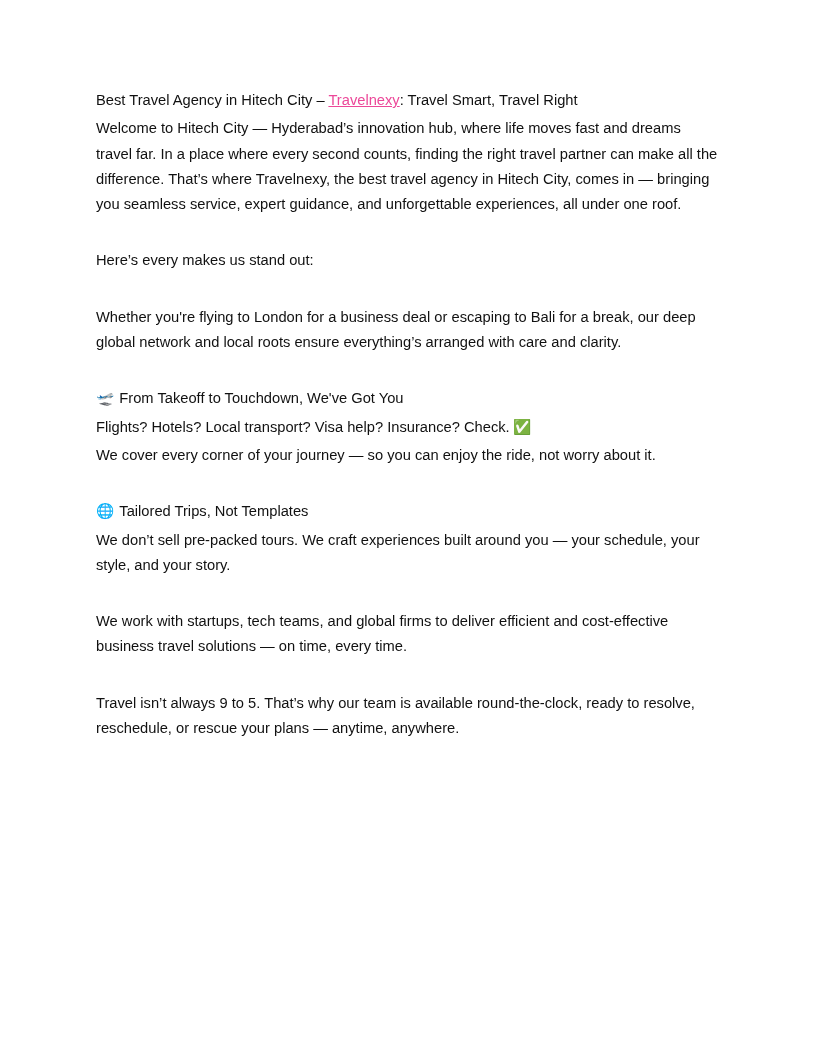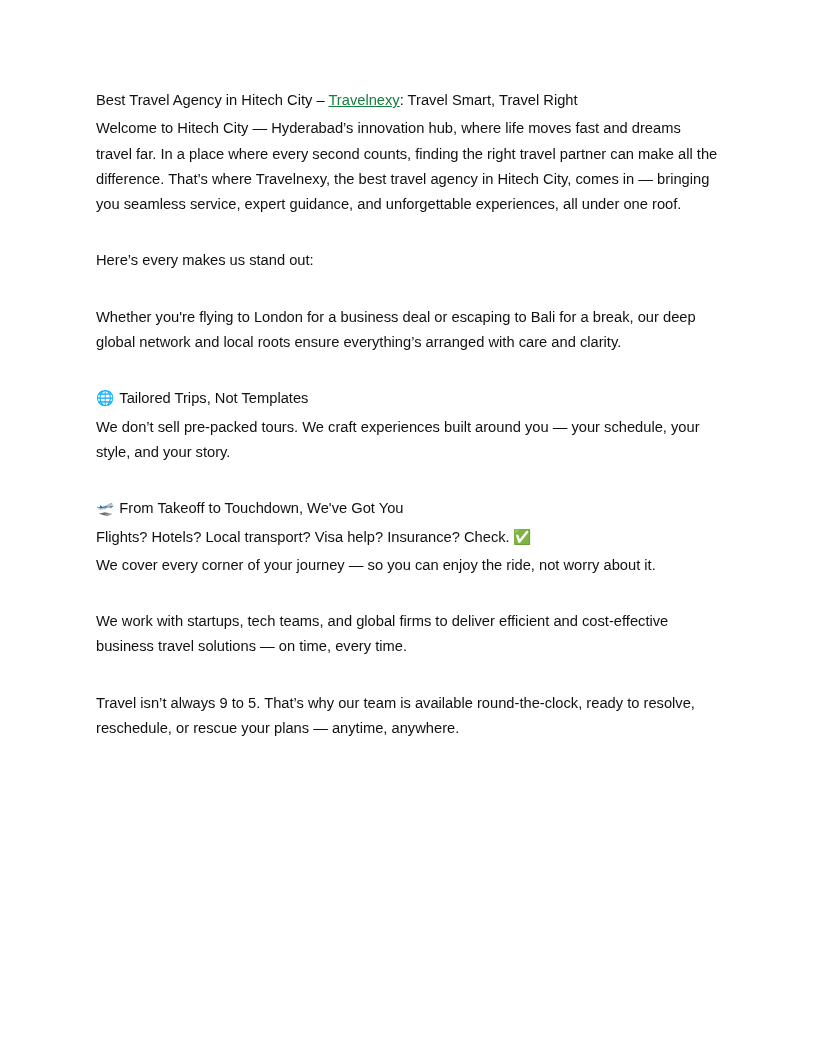--- a/index.html
+++ b/index.html
@@ -25,21 +25,21 @@
     font-size: 14.7px;
     line-height: 25.3px;
     color: #111111;
     font-weight: 400;
   }
   .title-line { margin-bottom: 3px; }
   .heading { margin-bottom: 3px; }
   .section { margin-top: 31px; }
   .para + .para { margin-top: 3px; }
   a.doc-link {
-    color: #15803d;
+    color: #ec4899;
     text-decoration: underline;
     cursor: pointer;
   }
   .emoji {
     margin-right: 5px;
     font-style: normal;
   }
 </style>
 </head>
 <body>
@@ -56,28 +56,28 @@
 
     <div class="section">
       <p class="para">Here’s every makes us stand out:</p>
     </div>
 
     <div class="section">
       <p class="para">Whether you're flying to London for a business deal or escaping to Bali for a break, our deep global network and local roots ensure everything’s arranged with care and clarity.</p>
     </div>
 
     <div class="section">
-      <p class="heading"><span class="emoji">🌐</span><span>Tailored Trips, Not Templates</span></p>
-      <p class="para">We don’t sell pre-packed tours. We craft experiences built around you — your schedule, your style, and your story.</p>
+      <p class="heading"><span class="emoji">🛫</span><span>From Takeoff to Touchdown, We've Got You</span></p>
+      <p class="para"><span>Flights? Hotels? Local transport? Visa help? Insurance? Check. </span><span>✅</span></p>
+      <p class="para">We cover every corner of your journey — so you can enjoy the ride, not worry about it.</p>
     </div>
 
     <div class="section">
-      <p class="heading"><span class="emoji">🛫</span><span>From Takeoff to Touchdown, We've Got You</span></p>
-      <p class="para"><span>Flights? Hotels? Local transport? Visa help? Insurance? Check. </span><span>✅</span></p>
-      <p class="para">We cover every corner of your journey — so you can enjoy the ride, not worry about it.</p>
+      <p class="heading"><span class="emoji">🌐</span><span>Tailored Trips, Not Templates</span></p>
+      <p class="para">We don’t sell pre-packed tours. We craft experiences built around you — your schedule, your style, and your story.</p>
     </div>
 
     <div class="section">
       <p class="para">We work with startups, tech teams, and global firms to deliver efficient and cost-effective business travel solutions — on time, every time.</p>
     </div>
 
     <div class="section">
       <p class="para">Travel isn’t always 9 to 5. That’s why our team is available round-the-clock, ready to resolve, reschedule, or rescue your plans — anytime, anywhere.</p>
     </div>
 

